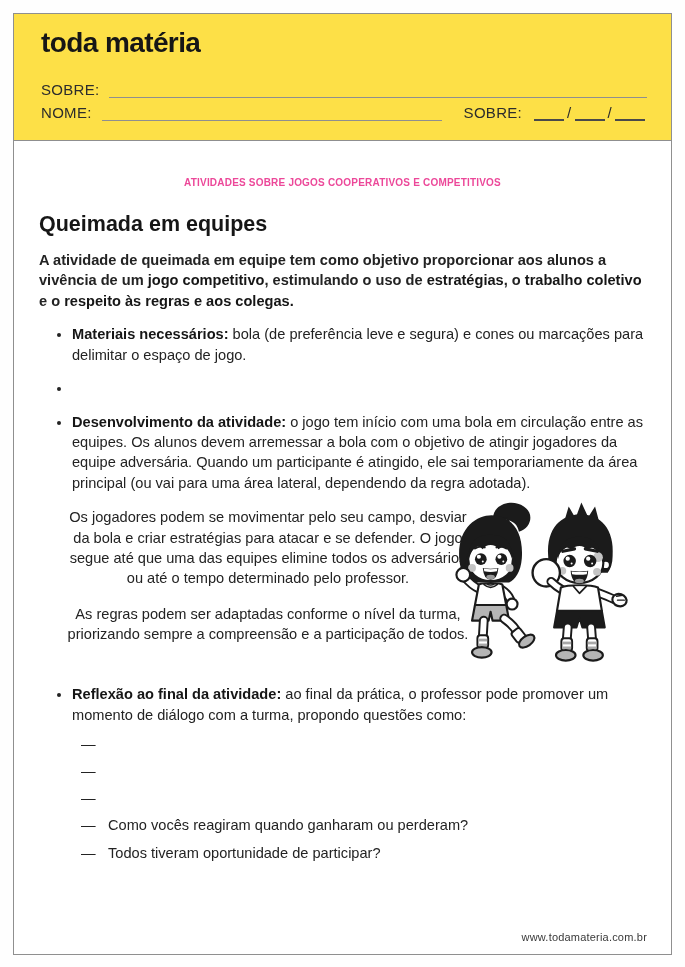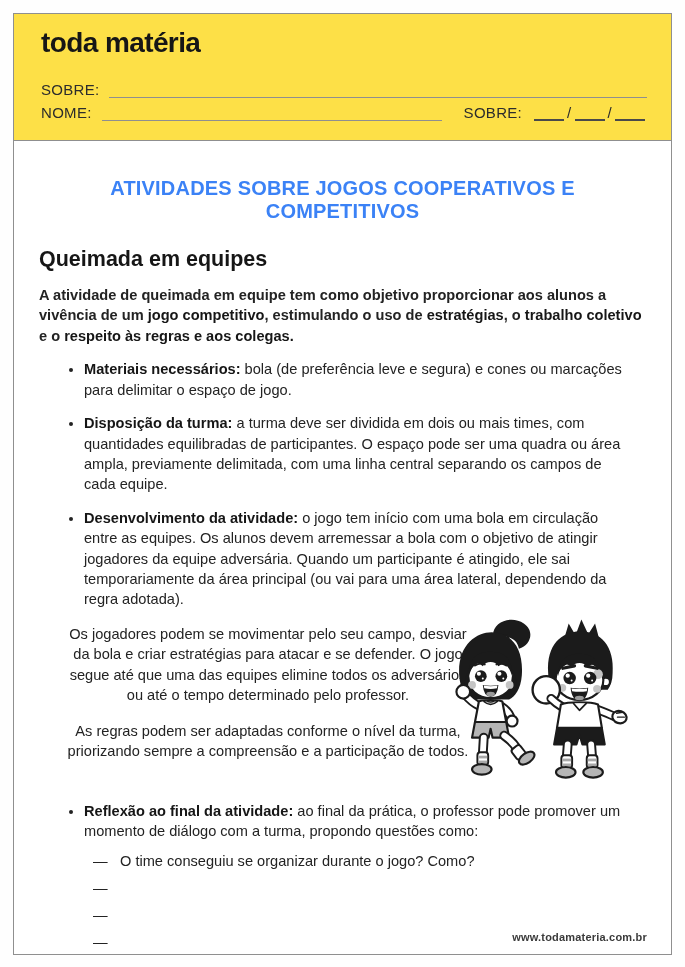--- a/index.html
+++ b/index.html
@@ -38,49 +38,49 @@
   .date-slash{font-size:15px;color:#2c2c2c;padding:0 1px;}
 
   
   .content-box{
     position:absolute;left:13px;top:140px;width:659px;height:815px;
     box-sizing:border-box;border:1.5px solid #8f8f8f;background:#fff;
     padding:24px 25px 0 25px;overflow:hidden;
   }
   .doc-title{
     margin:12px 0 0 0;text-align:center;
-    font-size:20px;font-weight:bold;color:#3b82f6;letter-spacing:0.2px;
+    font-size:10px;font-weight:bold;color:#ec4899;letter-spacing:0.2px;
   }
   .doc-subtitle{
     margin:24px 0 13px 0;text-align:left;
     font-size:21.5px;font-weight:bold;color:#161616;
   }
   .para{font-size:14.6px;line-height:1.40;margin:0;}
   .intro{margin-bottom:6px;font-weight:bold;}
   b{color:#161616;}
 
-  ul.main-list{list-style:disc;margin:12px;padding:0 0 0 33px;}
+  ul.main-list{list-style:disc;margin:0;padding:0 0 0 33px;}
   ul.main-list>li{margin:13px 0;font-size:14.6px;line-height:1.40;}
   ul.main-list>li>p{margin:0;}
   .bullet-extra{margin-top:1px;margin-left:-3px;}
 
   .wrap-section{position:relative;margin:14px 0 4px 23px;min-height:164px;}
   .wrap-text{width:412px;text-align:center;}
   .wrap-text p{margin:0 0 15px 0;}
   .illustration{
     position:absolute;right:8px;top:-8px;width:205px;height:172px;
   }
 
   .dash-list{margin:9px 0 0 0;padding:0 0 0 9px;list-style:none;}
   .dash-item{display:flex;margin:7px 0;font-size:14.6px;line-height:1.38;}
   .dash-marker{flex:none;width:27px;}
 
   .site-footer{
     position:absolute;right:24px;bottom:11px;
-    font-size:11px;font-weight:bold;color:#3a3a3a;letter-spacing:0.2px;
+    font-size:11px;font-weight:normal;color:#3a3a3a;letter-spacing:0.2px;
   }
 </style>
 </head>
 <body>
 
 <div class="sheet">
 
   <div class="header-box">
     <div class="logo">toda matéria</div>
 
@@ -108,21 +108,20 @@
     <h1 class="doc-title">ATIVIDADES SOBRE JOGOS COOPERATIVOS E COMPETITIVOS</h1>
     <h2 class="doc-subtitle">Queimada em equipes</h2>
 
     <p class="para intro">A atividade de queimada em equipe tem como objetivo proporcionar aos alunos a vivência de um <b>jogo competitivo</b>, estimulando o uso de <b>estratégias</b>, o <b>trabalho coletivo</b> e o <b>respeito às regras e aos colegas.</b></p>
 
     <ul class="main-list">
       <li>
         <p class="para"><b>Materiais necessários:</b> bola (de preferência leve e segura) e cones ou marcações para delimitar o espaço de jogo.</p>
       </li>
       <li>
-        <p class="para"><b>Disposição da turma:</b> a turma deve ser dividida em dois ou mais times, com quantidades equilibradas de participantes. O espaço pode ser uma quadra ou área ampla, previamente delimitada, com uma linha central separando os campos de cada equipe.</p>
       </li>
       <li>
         <p class="para"><b>Desenvolvimento da atividade:</b> o jogo tem início com uma bola em circulação entre as equipes. Os alunos devem arremessar a bola com o objetivo de atingir jogadores da equipe adversária. Quando um participante é atingido, ele sai temporariamente da área principal (ou vai para uma área lateral, dependendo da regra adotada).</p>
       </li>
     </ul>
 
     <div class="wrap-section">
       <div class="wrap-text">
         <p class="para">Os jogadores podem se movimentar pelo seu campo, desviar da bola e criar estratégias para atacar e se defender. O jogo segue até que uma das equipes elimine todos os adversários ou até o tempo determinado pelo professor.</p>
         <p class="para">As regras podem ser adaptadas conforme o nível da turma, priorizando sempre a compreensão e a participação de todos.</p>
@@ -240,30 +239,30 @@
         </svg>
       </div>
     </div>
 
     <ul class="main-list">
       <li>
         <p class="para"><b>Reflexão ao final da atividade:</b> ao final da prática, o professor pode promover um momento de diálogo com a turma, propondo questões como:</p>
         <ul class="dash-list">
           <li class="dash-item">
             <span class="dash-marker">—</span>
-            <span>O time conseguiu se organizar durante o jogo? Como?</span>
-          </li>
-          <li class="dash-item">
-            <span class="dash-marker">—</span>
-          </li>
-          <li class="dash-item">
-            <span class="dash-marker">—</span>
-          </li>
-          <li class="dash-item">
-            <span class="dash-marker">—</span>
+          </li>
+          <li class="dash-item">
+            <span class="dash-marker">—</span>
+          </li>
+          <li class="dash-item">
+            <span class="dash-marker">—</span>
+          </li>
+          <li class="dash-item">
+            <span class="dash-marker">—</span>
+            <span>Como vocês reagiram quando ganharam ou perderam?</span>
           </li>
           <li class="dash-item">
             <span class="dash-marker">—</span>
             <span>Todos tiveram oportunidade de participar?</span>
           </li>
 
         </ul>
       </li>
     </ul>
 

